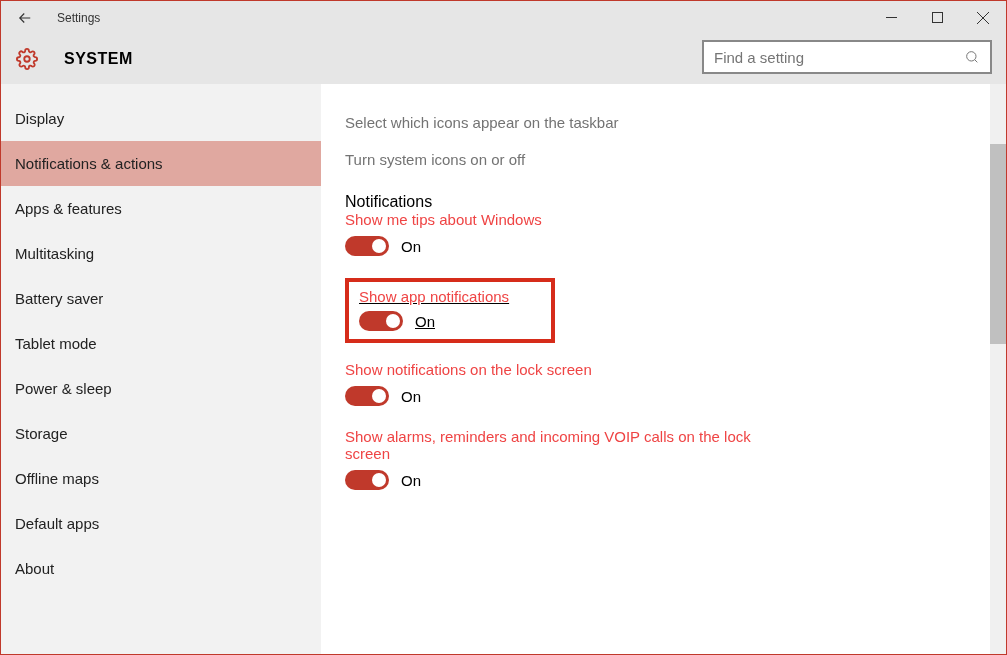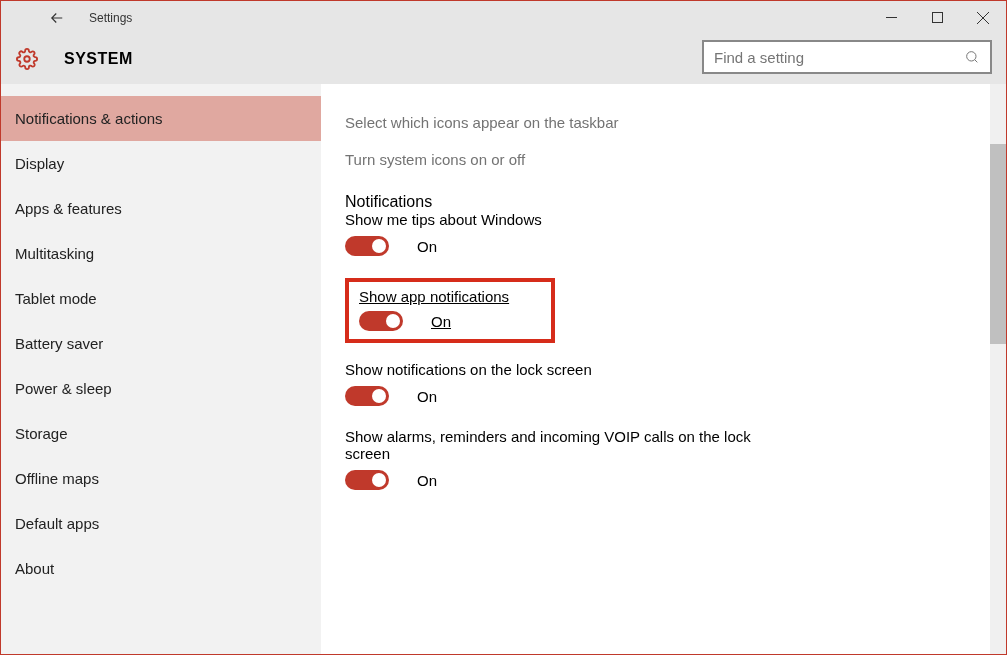--- a/index.html
+++ b/index.html
@@ -15,21 +15,20 @@
       background: #fff;
       overflow: hidden;
       position: relative;
     }
     .titlebar {
       height: 33px;
       background: #e6e6e6;
       display: flex;
       align-items: center;
       position: relative;
-      padding-left: 32px;
     }
     .back-btn {
       width: 48px;
       height: 33px;
       display: flex;
       align-items: center;
       justify-content: center;
       cursor: pointer;
     }
     .title-text {
@@ -131,28 +130,28 @@
     .section-title {
       font-size: 16px;
       font-weight: 400;
       margin-top: 25px;
     }
     .setting-row {
       margin-bottom: 22px;
     }
     .setting-label {
       font-size: 15px;
-      color: #000000;
+      color: #ef4444;
       margin-bottom: 8px;
       max-width: 440px;
     }
     .toggle-row {
       display: flex;
       align-items: center;
-      gap: 28px;
+      gap: 12px;
     }
     .toggle {
       width: 44px;
       height: 20px;
       border-radius: 10px;
       position: relative;
       cursor: pointer;
       flex-shrink: 0;
     }
     .toggle.on {
@@ -252,26 +251,26 @@
       <svg width="16" height="16" viewBox="0 0 24 24" fill="none" stroke="#777" stroke-width="1.5">
           <circle cx="11" cy="11" r="7"></circle>
           <line x1="20" y1="20" x2="16" y2="16"></line>
         </svg>
     </div>
   </div>
 </div>
 
 <div class="content-area">
   <div class="sidebar">
+    <div class="nav-item">Display</div>
     <div class="nav-item active">Notifications &amp; actions</div>
-    <div class="nav-item">Display</div>
     <div class="nav-item">Apps &amp; features</div>
     <div class="nav-item">Multitasking</div>
+    <div class="nav-item">Battery saver</div>
     <div class="nav-item">Tablet mode</div>
-    <div class="nav-item">Battery saver</div>
     <div class="nav-item">Power &amp; sleep</div>
     <div class="nav-item">Storage</div>
     <div class="nav-item">Offline maps</div>
     <div class="nav-item">Default apps</div>
     <div class="nav-item">About</div>
   </div>
 
   <div class="main">
 
     <span class="link">Select which icons appear on the taskbar</span>

